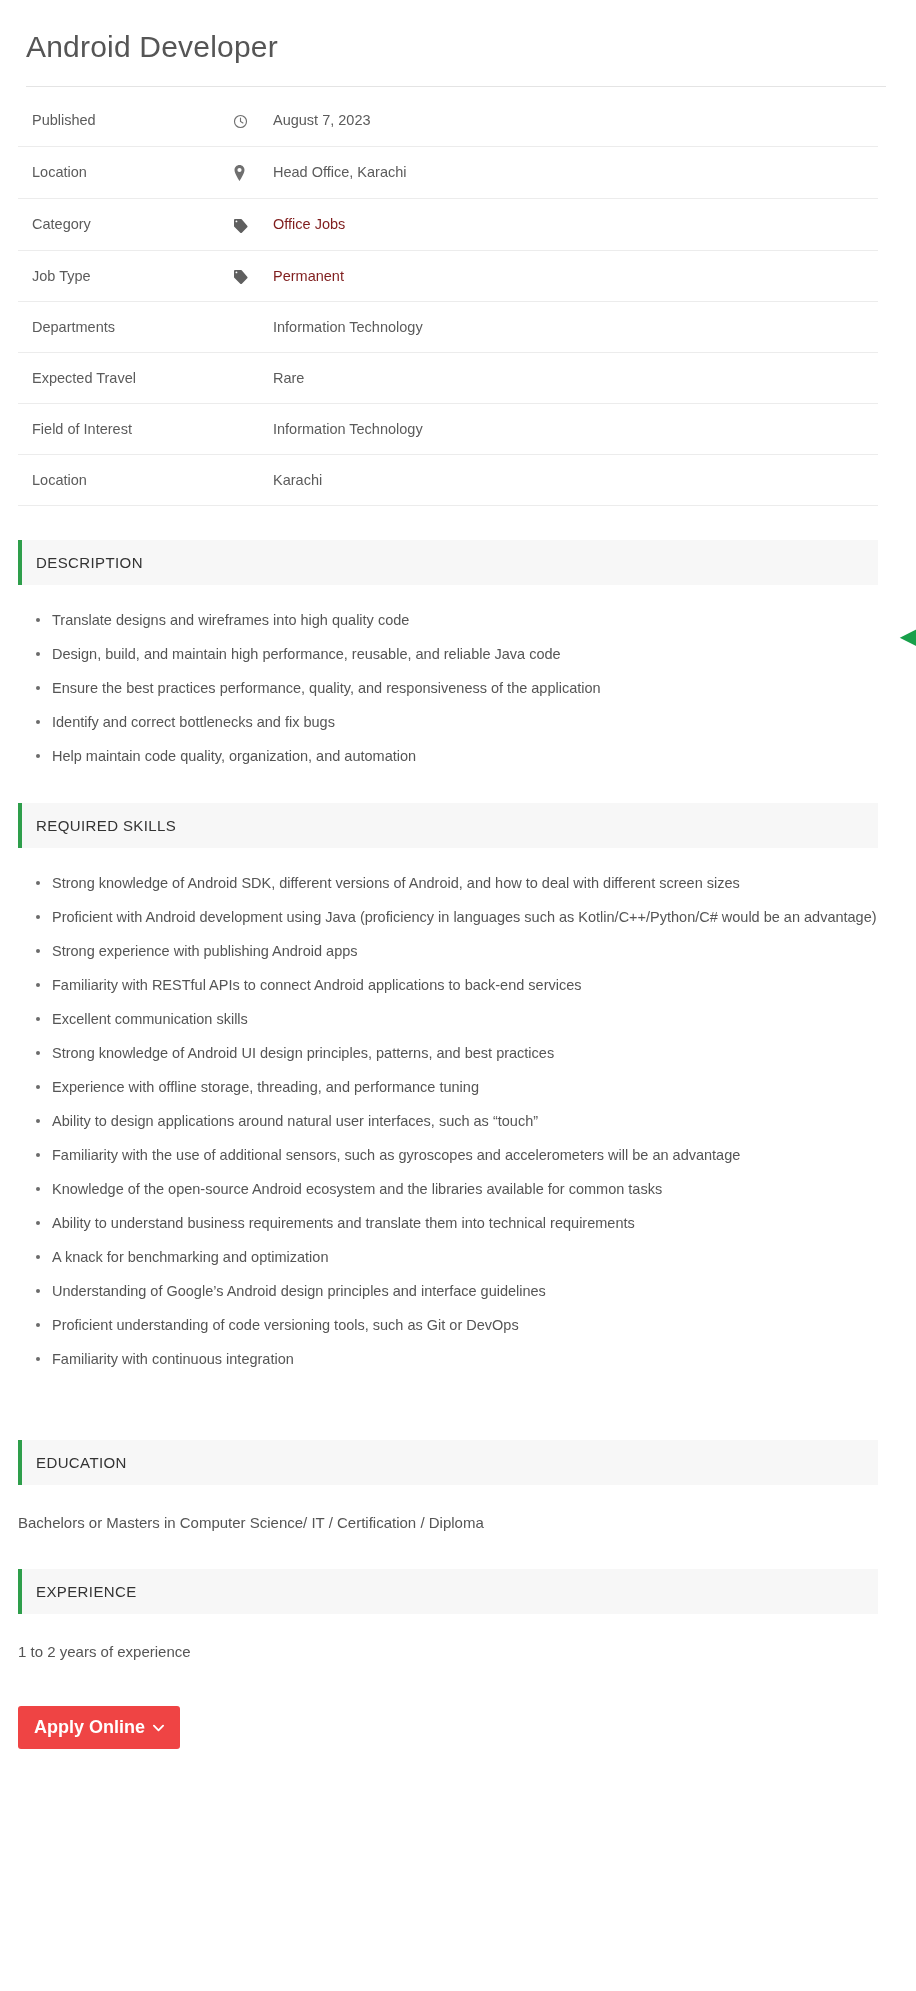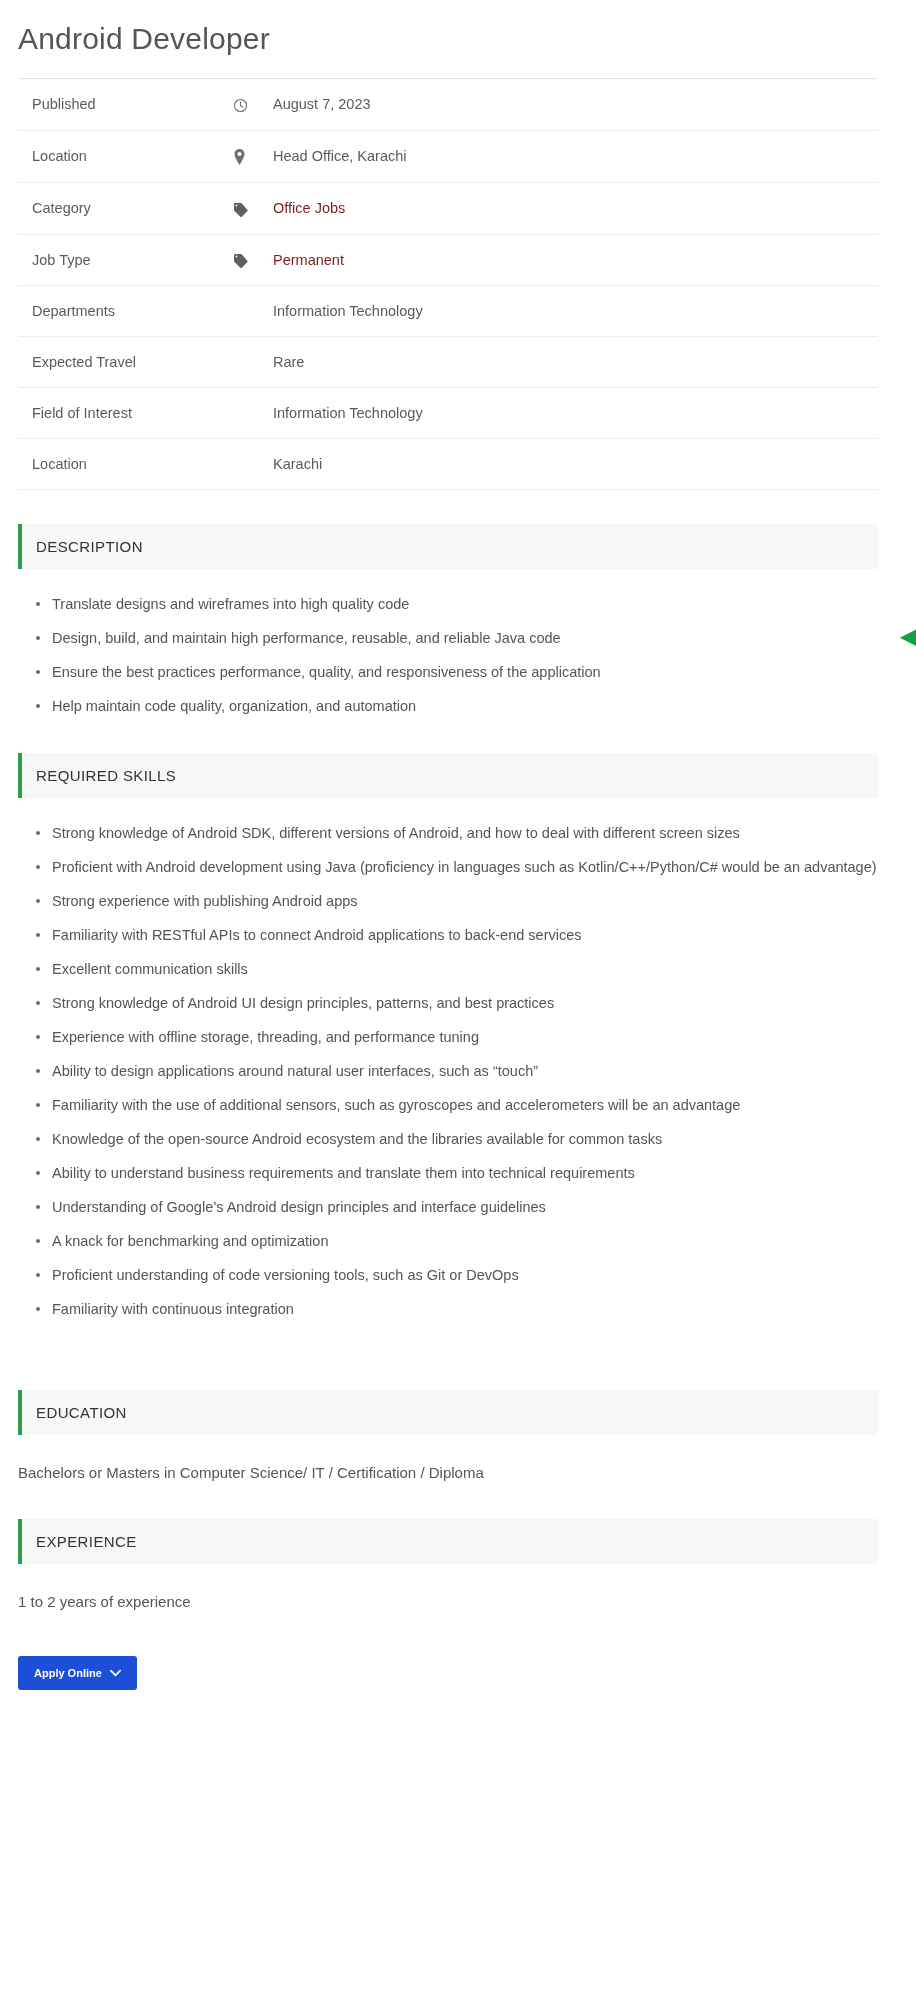--- a/index.html
+++ b/index.html
@@ -21,21 +21,21 @@
     margin: 0;
     padding: 22px 0 0 18px;
   }
 
   
   .job-title {
     font-size: 30px;
     font-weight: 400;
     color: #555555;
     letter-spacing: 0.2px;
-    margin: 0;
+    margin: 8px;
     padding: 0 0 22px 0;
     border-bottom: 1px solid #e4e4e4;
     width: 860px;
   }
 
   
   .meta-table {
     width: 860px;
     border-collapse: collapse;
     margin-top: 0;
@@ -120,25 +120,25 @@
   }
 
   
   .apply-wrap {
     margin: 42px 0 30px 0;
   }
   .apply-btn {
     display: inline-flex;
     align-items: center;
     gap: 8px;
-    background: #1d4ed8;
+    background: #ef4444;
     color: #ffffff;
     border: none;
     font-family: "Liberation Sans", sans-serif;
-    font-size: 11px;
+    font-size: 18px;
     font-weight: bold;
     padding: 11px 16px;
     border-radius: 3px;
     cursor: pointer;
   }
   .apply-btn .caret { font-size: 11px; }
 
   
   .edge-marker {
     position: absolute;
@@ -228,38 +228,39 @@
           <td class="meta-value">Karachi</td>
         </tr>
       </tbody>
     </table>
 
     <div class="section-head">DESCRIPTION</div>
     <ul class="bullets">
       <li>Translate designs and wireframes into high quality code</li>
       <li>Design, build, and maintain high performance, reusable, and reliable Java code</li>
       <li>Ensure the best practices performance, quality, and responsiveness of the application</li>
+      <li>Identify and correct bottlenecks and fix bugs</li>
       <li>Help maintain code quality, organization, and automation</li>
     </ul>
 
     <div class="section-head">REQUIRED SKILLS</div>
     <ul class="bullets">
       <li>Strong knowledge of Android SDK, different versions of Android, and how to deal with different screen sizes</li>
       <li>Proficient with Android development using Java (proficiency in languages such as Kotlin/C++/Python/C# would be an advantage)</li>
       <li>Strong experience with publishing Android apps</li>
       <li>Familiarity with RESTful APIs to connect Android applications to back-end services</li>
       <li>Excellent communication skills</li>
       <li>Strong knowledge of Android UI design principles, patterns, and best practices</li>
       <li>Experience with offline storage, threading, and performance tuning</li>
       <li>Ability to design applications around natural user interfaces, such as “touch”</li>
       <li>Familiarity with the use of additional sensors, such as gyroscopes and accelerometers will be an advantage</li>
       <li>Knowledge of the open-source Android ecosystem and the libraries available for common tasks</li>
       <li>Ability to understand business requirements and translate them into technical requirements</li>
+      <li>A knack for benchmarking and optimization</li>
       <li>Understanding of Google’s Android design principles and interface guidelines</li>
-      <li>A knack for benchmarking and optimization</li>
       <li>Proficient understanding of code versioning tools, such as Git or DevOps</li>
       <li>Familiarity with continuous integration</li>
     </ul>
 
     <div class="spacer-lg"></div>
 
     <div class="section-head">EDUCATION</div>
     <p class="para">Bachelors or Masters in Computer Science/ IT / Certification / Diploma</p>
 
     <div class="section-head">EXPERIENCE</div>

